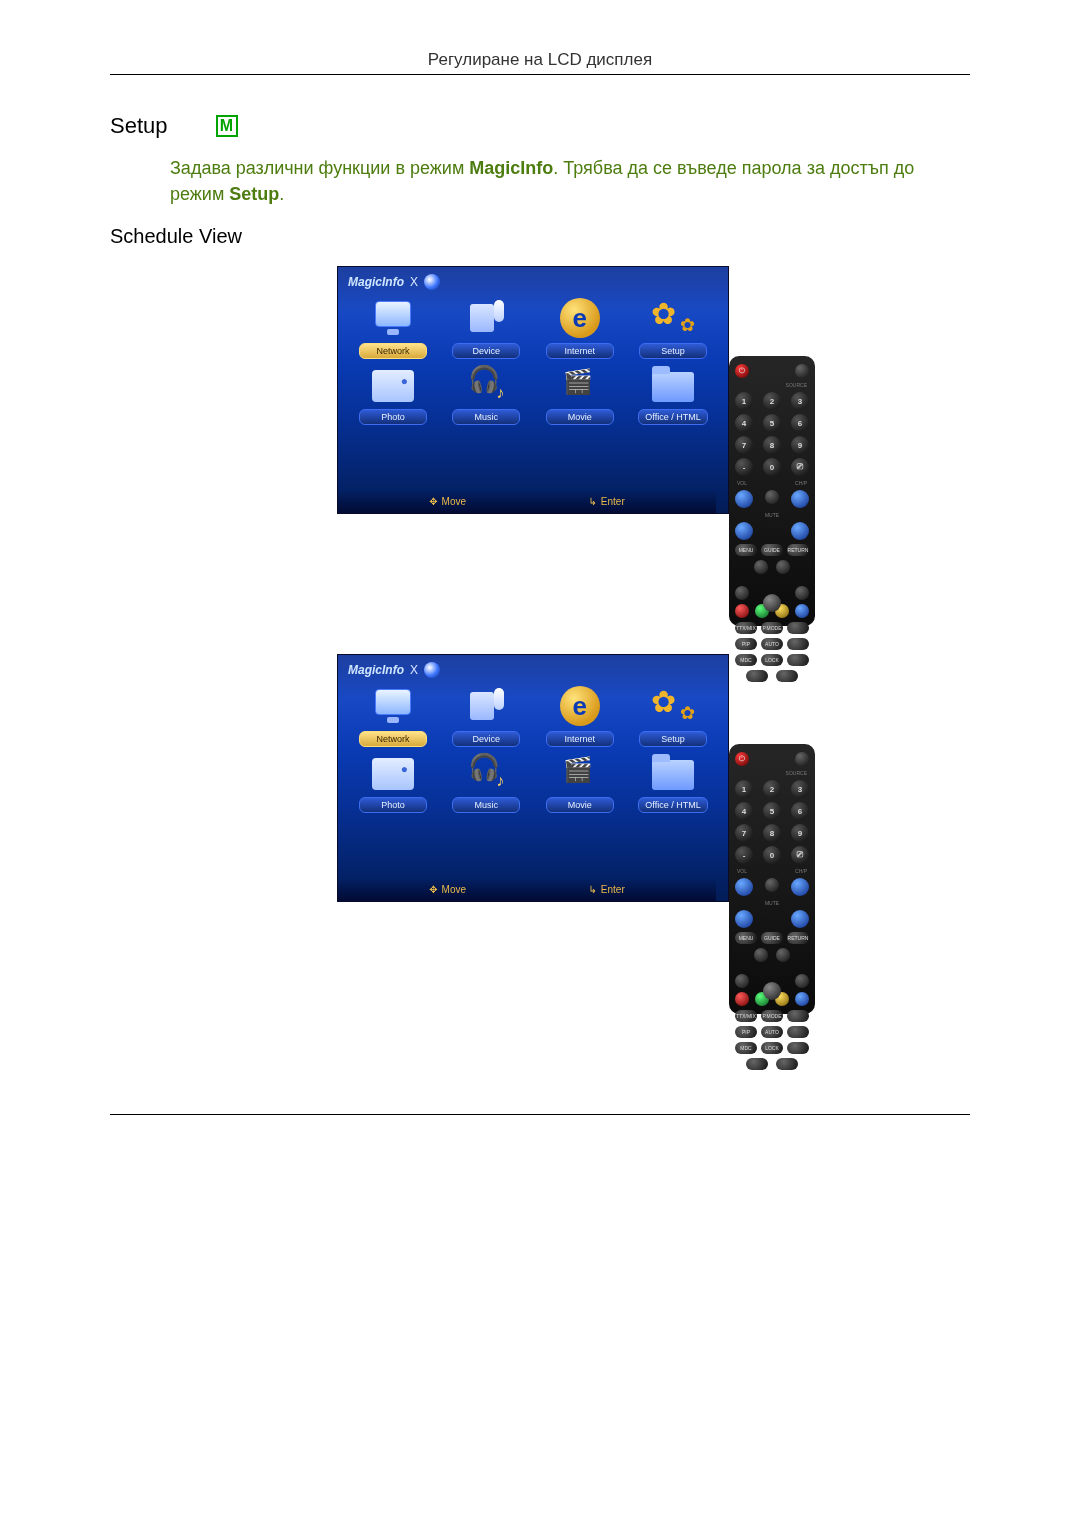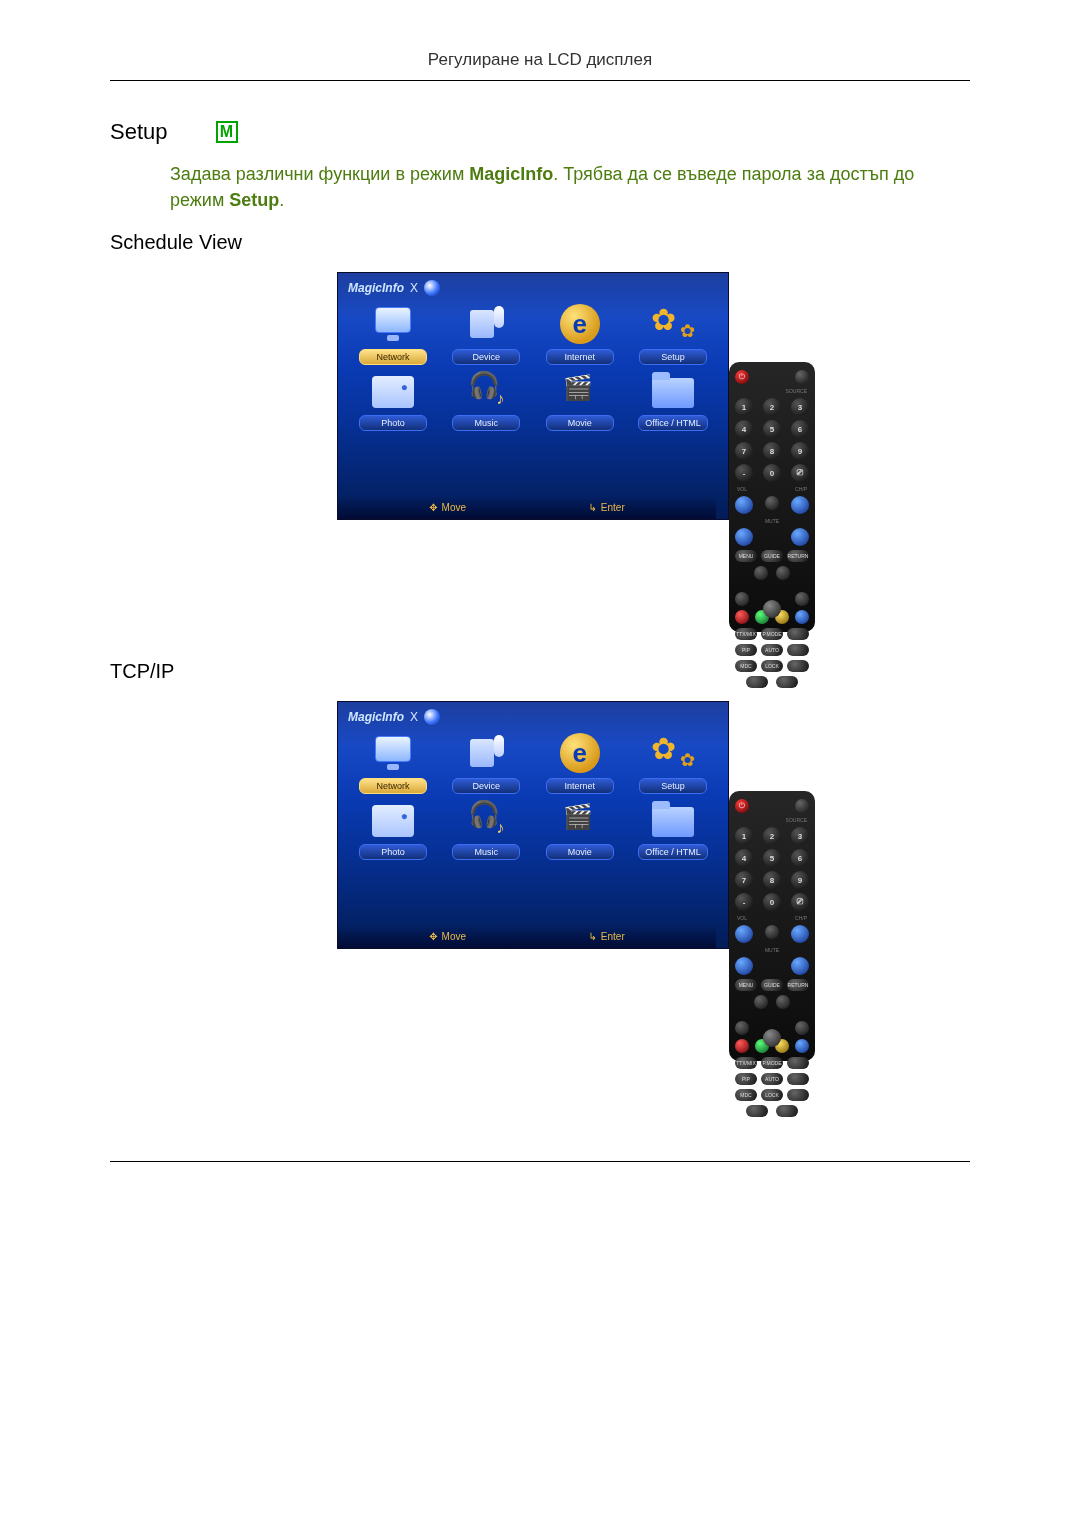--- a/index.html
+++ b/index.html
@@ -8,21 +8,21 @@
     background: #fff;
     width: 1080px;
     margin: 0 auto;
     color: #000;
   }
   .page { padding: 50px 110px 40px; }
   .page-header {
     text-align: center;
     font-size: 17px;
     color: #333;
-    padding-bottom: 10px;
+    padding-bottom: 4px;
     border-bottom: 1px solid #000;
     margin-bottom: 38px;
   }
   .h-setup {
     display: flex;
     align-items: center;
     gap: 48px;
     font-size: 22px;
     font-weight: 500;
     margin-bottom: 16px;
@@ -387,21 +387,20 @@
         </div>
         <div class="r-row center">
           <span class="rbtn wide"></span>
           <span class="rbtn wide"></span>
         </div>
       </div>
 
     </div>
   </div>
 
-  <div class="h-sub">TCP/IP</div>
   <div class="fig-wrap">
     <div class="fig-stage">
 
       <div class="monitor">
         <div class="mi-logo">
           <span>MagicInfo</span>
           <span class="x">X</span>
           <span class="mi-orb"></span>
         </div>
         <div class="grid-rows">

